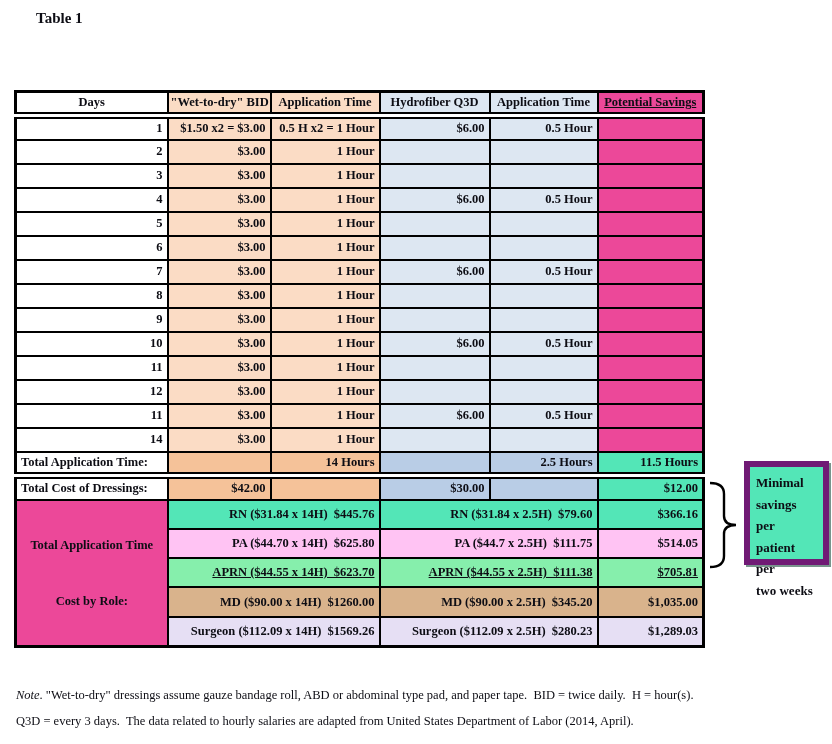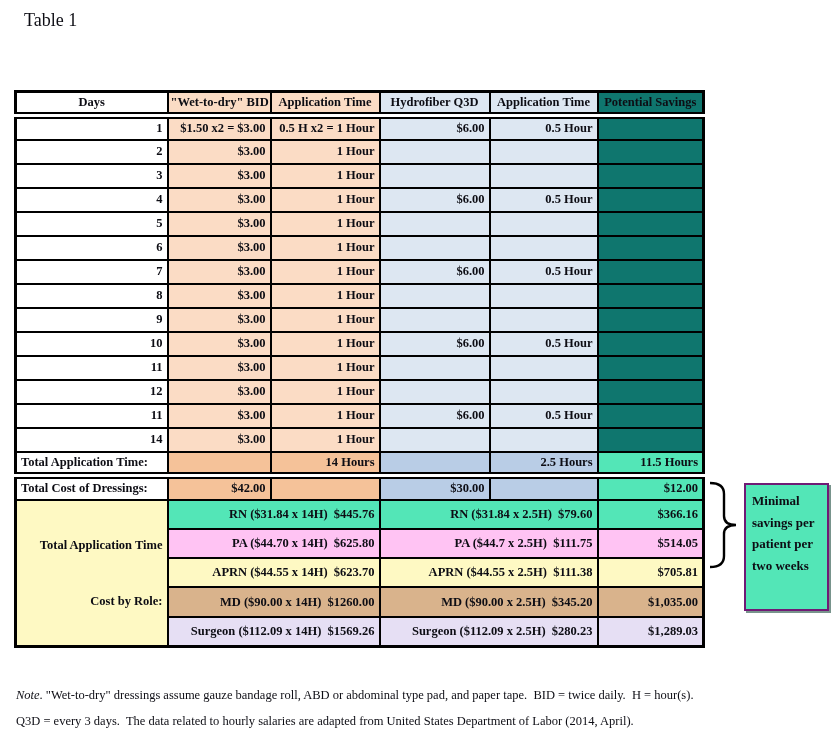--- a/index.html
+++ b/index.html
@@ -1,49 +1,49 @@
 <!DOCTYPE html>
 <html><head>
 <meta charset="utf-8">
 <style>
   * { margin:0; padding:0; box-sizing:border-box; }
   body { background:#fff; font-family:"Liberation Serif", serif; color:#0d0d14; }
   .page { position:relative; width:832px; height:744px; background:#fff; overflow:hidden; }
 
-  .title { position:absolute; left:24px; top:10px; font-size:18px; font-weight:normal; }
+  .title { position:absolute; left:36px; top:10px; font-size:15px; font-weight:bold; }
   .subtitle { position:absolute; left:22px; top:54px; font-size:13.5px; font-weight:bold; font-style:italic; }
 
   table.main { position:absolute; left:14px; top:90px; width:688px; border-collapse:collapse; table-layout:fixed; border:3px solid #000;padding-left:24px; }
   table.main td, table.main th { border:2px solid #000; font-size:12.5px; font-weight:bold; white-space:pre; overflow:hidden; padding:1px 4px; height:24px; }
   tr.hdr th { text-align:center; border-bottom:7px double #000; padding:2px 2px; }
   tr.day-row td { height:24px; }
   td.num { text-align:right; }
   td.lbl { text-align:left; padding-left:5px; background:#fff; }
 
   .white { background:#fff; }
   .peach { background:#fbdcc5; }
   .orange { background:#f5c299; }
   .blue { background:#dde7f2; }
   .mblue { background:#b9cde6; }
-  .green { background:#0f766e; }
+  .green { background:#ec4899;text-decoration:underline; }
   .teal  { background:#53e6b7; }
   .pink  { background:#ffc3f3; }
-  .cyan  { background:#fef9c3; }
+  .cyan  { background:#86efac;text-decoration:underline; }
   .tan   { background:#d9b38c; }
   .lav   { background:#e6dff4; }
 
   tr.total-time td { border-bottom:7px double #000; }
 
-  td.role-label { vertical-align:top; text-align:right; background:#fef9c3; padding:0;margin-top:20px; }
+  td.role-label { vertical-align:top; text-align:center; background:#ec4899; padding:0;margin-top:20px; }
   td.role-label div { height:26px; line-height:26px; }
 
   .brace { position:absolute; left:704px; top:481px; }
 
-  .callout { position:absolute; left:744px; top:483px; width:85px; height:128px;
-             background:#53e6b7; border:2px solid #701a75; box-shadow:2px 2px 0 rgba(10,60,45,0.55);
+  .callout { position:absolute; left:744px; top:461px; width:85px; height:104px;
+             background:#53e6b7; border:6px solid #701a75; box-shadow:2px 2px 0 rgba(10,60,45,0.55);
              padding:5px 6px; font-size:13px; font-weight:bold; line-height:1.66; }
 
   .note { position:absolute; left:16px; top:682px; width:806px; font-size:12.5px; line-height:26px; white-space:pre-wrap; }
   .note .it { font-style:italic;margin-top:24px; }
 </style>
 </head>
 <body>
 
 <div class="page">
 

